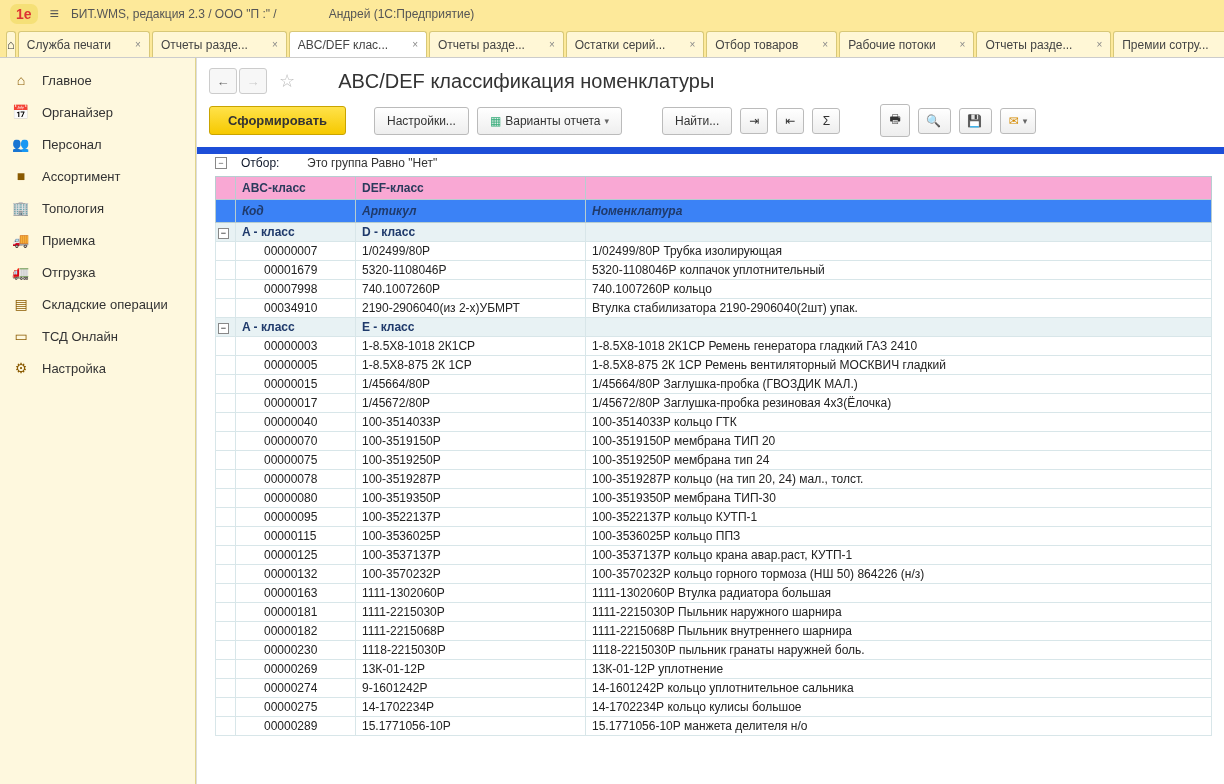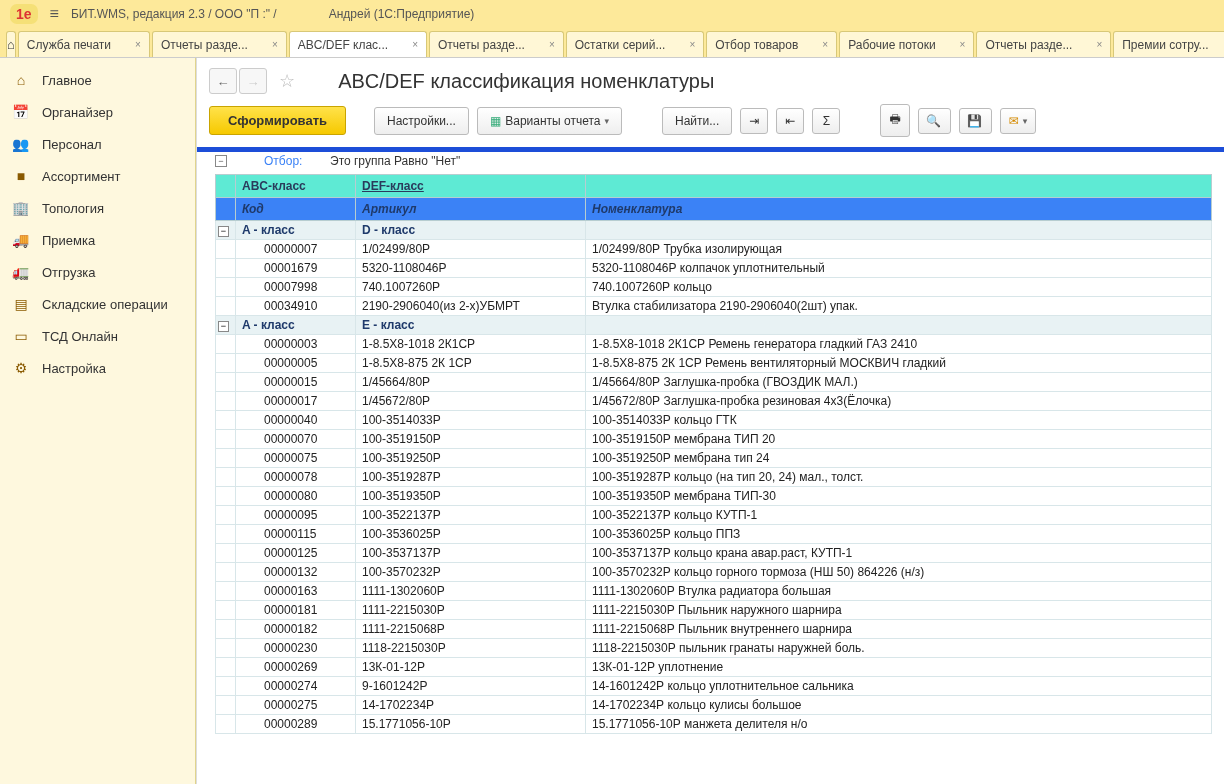--- a/index.html
+++ b/index.html
@@ -23,33 +23,33 @@
   .side-icon { width: 18px; display:inline-flex; align-items:center; justify-content:center; color: #8a5a00; font-size: 14px;}
   
   .main { flex: 1; display: flex; flex-direction: column; background: #fff; border-left: 1px solid #ddd; overflow:hidden;}
   
   .page-header { display: flex; align-items: center; gap: 8px; padding: 10px 12px 6px; }
   .nav-btns { display: flex; gap: 2px; }
   .nav-btn { width: 28px; height: 26px; border: 1px solid #ccc; background: #f7f7f7; border-radius: 3px; display: flex; align-items: center; justify-content: center; cursor: pointer; color:#666;}
   .star { color: #bbb; font-size: 18px; margin: 0 4px; }
   .page-title { font-size: 20px; color: #333; font-weight: normal; margin-left: 31px; }
   
-  .toolbar { display: flex; align-items: center; gap: 8px; padding: 4px 12px 10px; border-bottom: 5px solid #1d4ed8;}
+  .toolbar { display: flex; align-items: center; gap: 8px; padding: 4px 12px 10px; border-bottom: 7px solid #1d4ed8;}
   .btn { border: 1px solid #bbb; background: linear-gradient(#fff,#eee); padding: 6px 12px; border-radius: 3px; font-size: 12px; color: #333; cursor: pointer; display: inline-flex; align-items: center; gap: 4px;}
   .btn.primary { background: linear-gradient(#ffe24a,#f6c900); border-color: #c9a400; font-weight: bold; padding: 6px 18px; font-size: 13px;}
   .btn.icon-only { padding: 5px 8px; min-width:28px; justify-content:center;}
   .toolbar-gap { width: 24px; }
   
   .filter-row { display: flex; align-items: center; padding: 2px 12px 6px 18px; font-size: 12px; color: #333; gap: 6px;}
   .collapse-btn { width: 12px; height: 12px; border: 1px solid #888; display: flex; align-items: center; justify-content: center; font-size: 9px; background: #fff; cursor: pointer; color:#555;}
-  .filter-label { width: 60px; color: #3b82f6; margin-left: 31px;}
+  .filter-label { width: 60px; color: #0f172a; margin-left: 8px;}
   
   .grid-wrap { flex: 1; overflow: auto; padding: 0 12px 12px 18px; }
   table.grid { border-collapse: collapse; width: 100%; font-size: 12px; }
-  table.grid th { background: #5eead4; border: 1px solid #b7cdd0; padding: 4px 6px; text-align: left; font-weight: bold; color: #2a3b5c; }
+  table.grid th { background: #f9a8d4; border: 1px solid #b7cdd0; padding: 4px 6px; text-align: left; font-weight: bold; color: #2a3b5c; }
   table.grid th.header2 { background: #3b82f6; color: #1f3a6b; font-style: italic;}
   table.grid td { border: 1px solid #d8e6e9; padding: 2px 6px; color: #222; white-space: nowrap; }
   tr.group td { background: #e8f2f4; font-weight: bold; color: #1f3a6b; }
   .tree-toggle { display:inline-flex; width:11px; height:11px; border:1px solid #888; align-items:center; justify-content:center; font-size:9px; margin-right:4px; background:#fff; color:#555; cursor:pointer;}
   .code-cell { padding-left: 28px !important; }
   .grpcell-first { width: 20px; padding: 2px !important;}
 </style>
 </head>
 <body>
 
@@ -196,21 +196,21 @@
       <span class="filter-label">Отбор:</span>
       <span>Это группа Равно "Нет"</span>
     </div>
 
     <div class="grid-wrap">
       <table class="grid" id="grid-table">
         <thead>
           <tr>
             <th class="grpcell-first"></th>
             <th style="width:120px;">ABC-класс</th>
-            <th style="width:230px;text-decoration:underline;">DEF-класс</th>
+            <th style="width:230px;">DEF-класс</th>
             <th></th>
           </tr>
           <tr>
             <th class="header2 grpcell-first"></th>
             <th class="header2">Код</th>
             <th class="header2">Артикул</th>
             <th class="header2">Номенклатура</th>
           </tr>
         </thead>
         <tbody id="grid-body">

